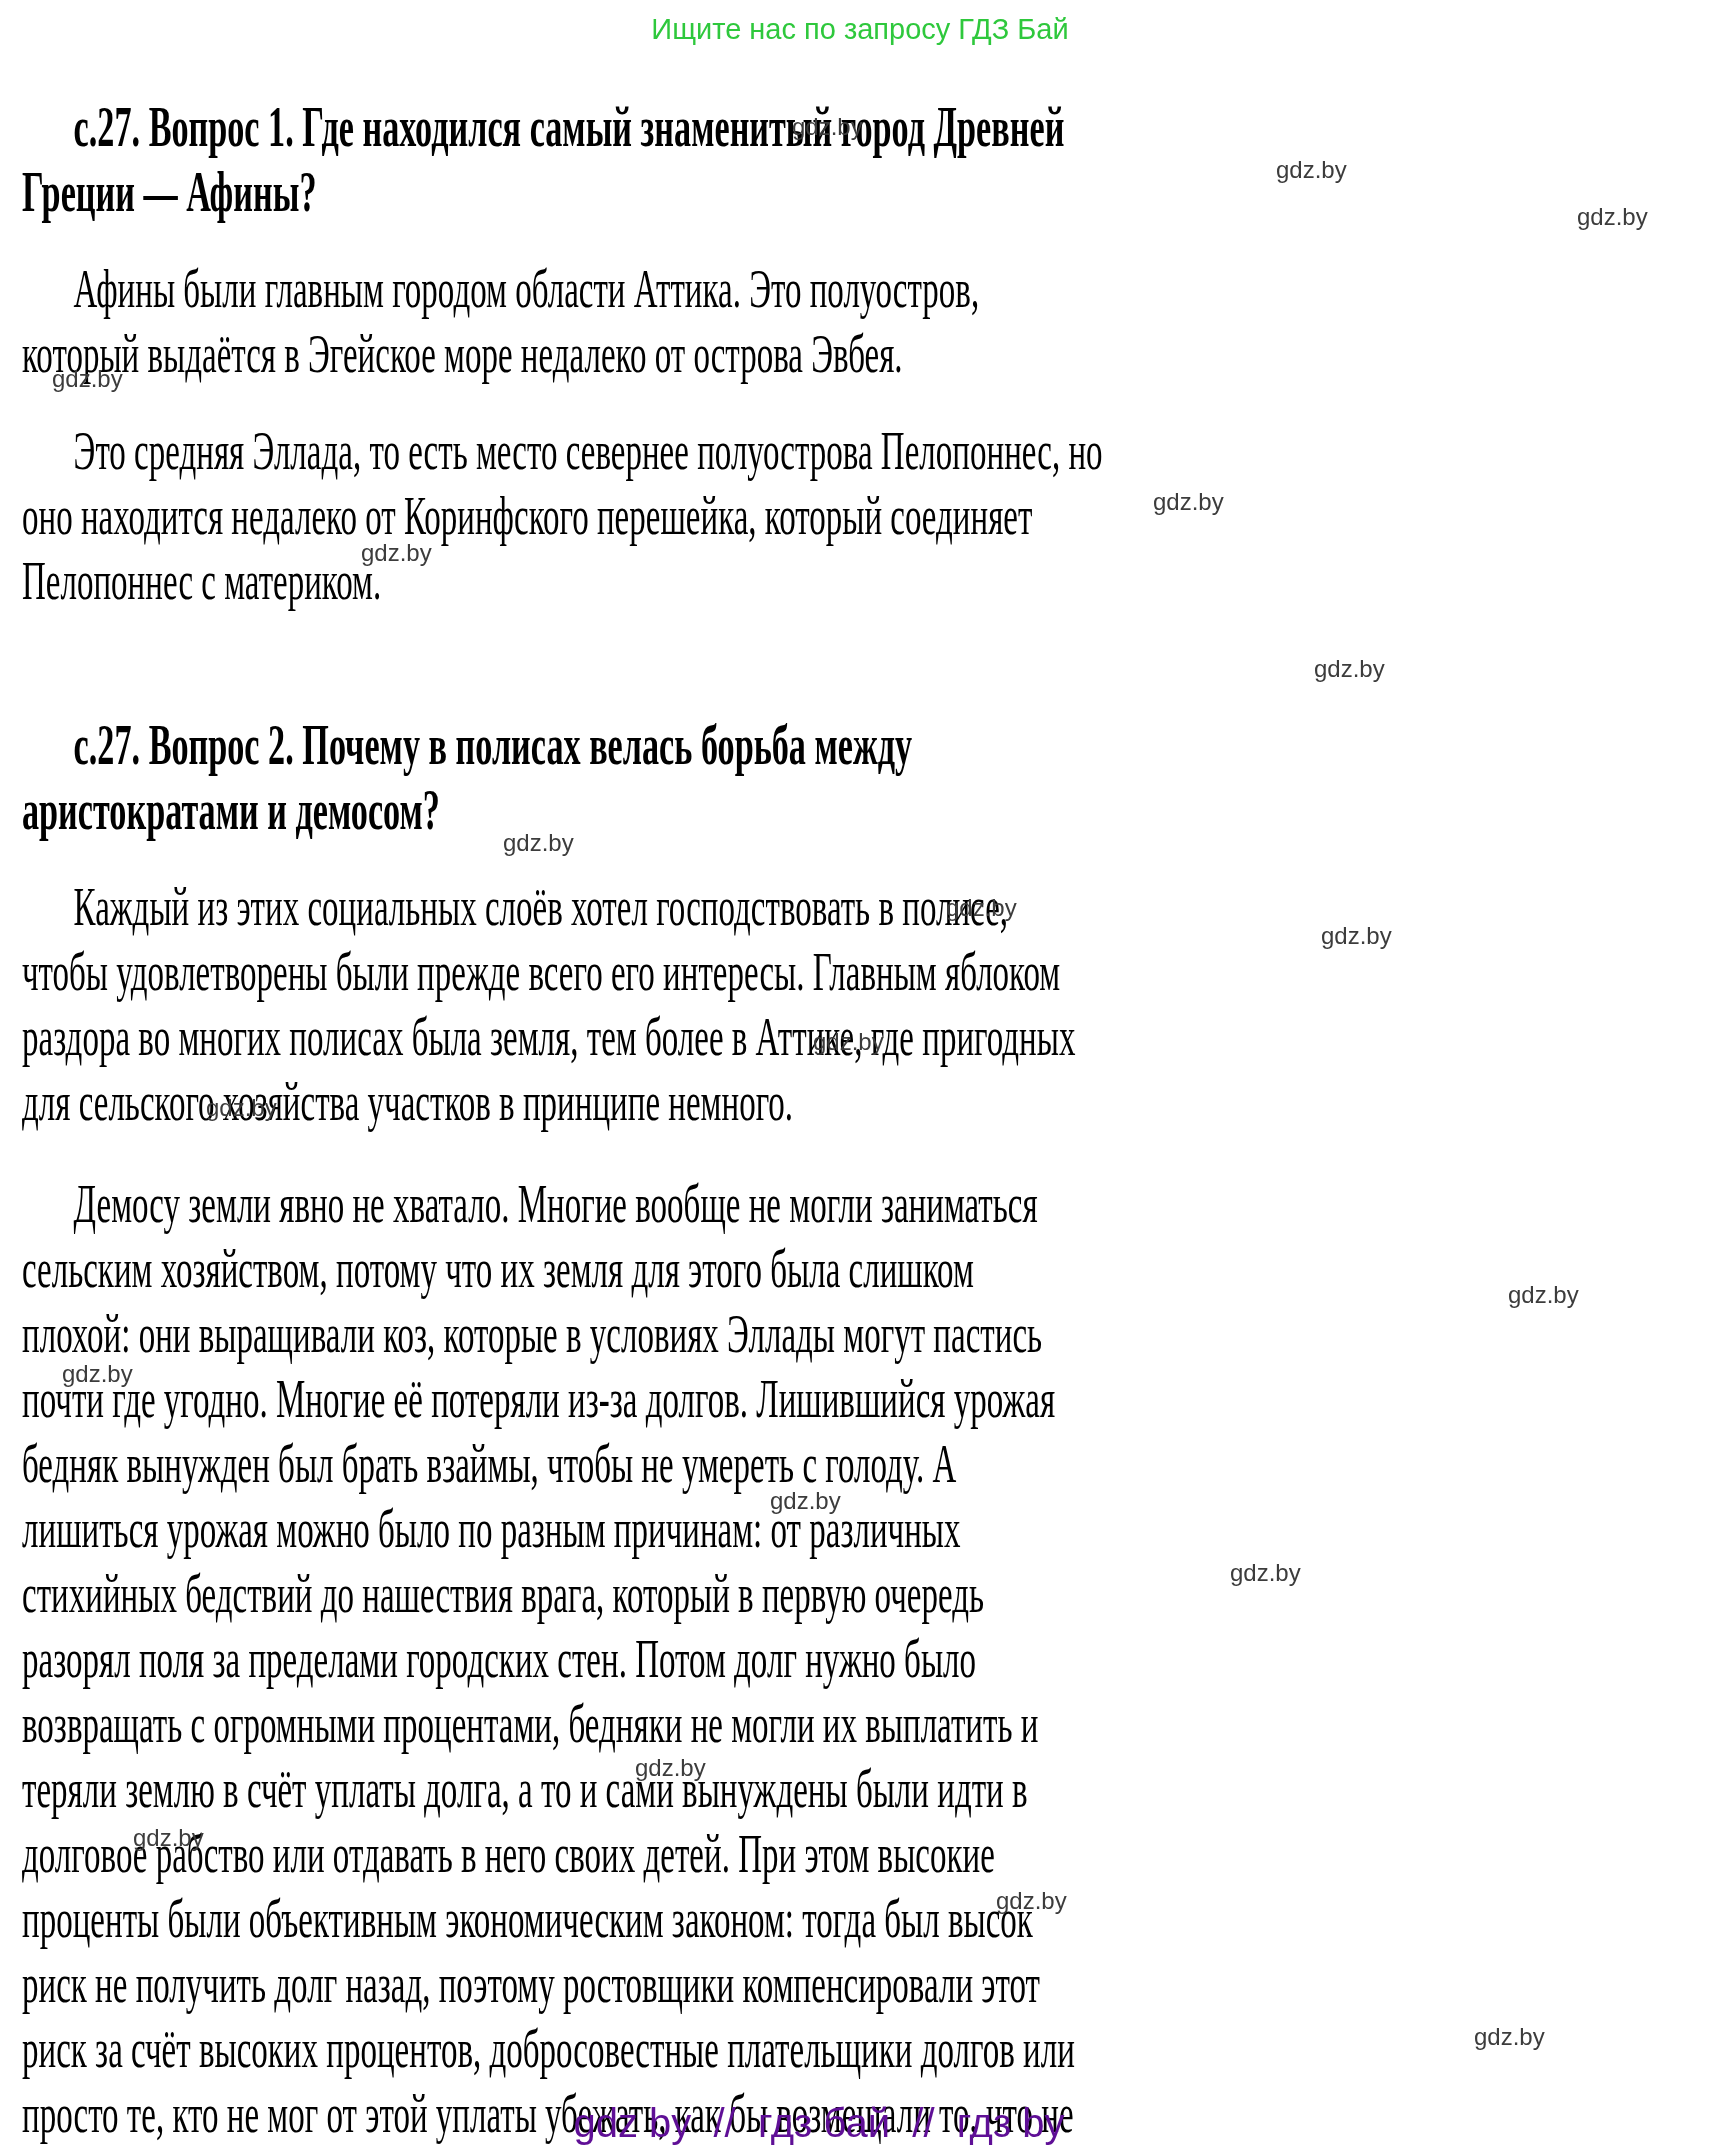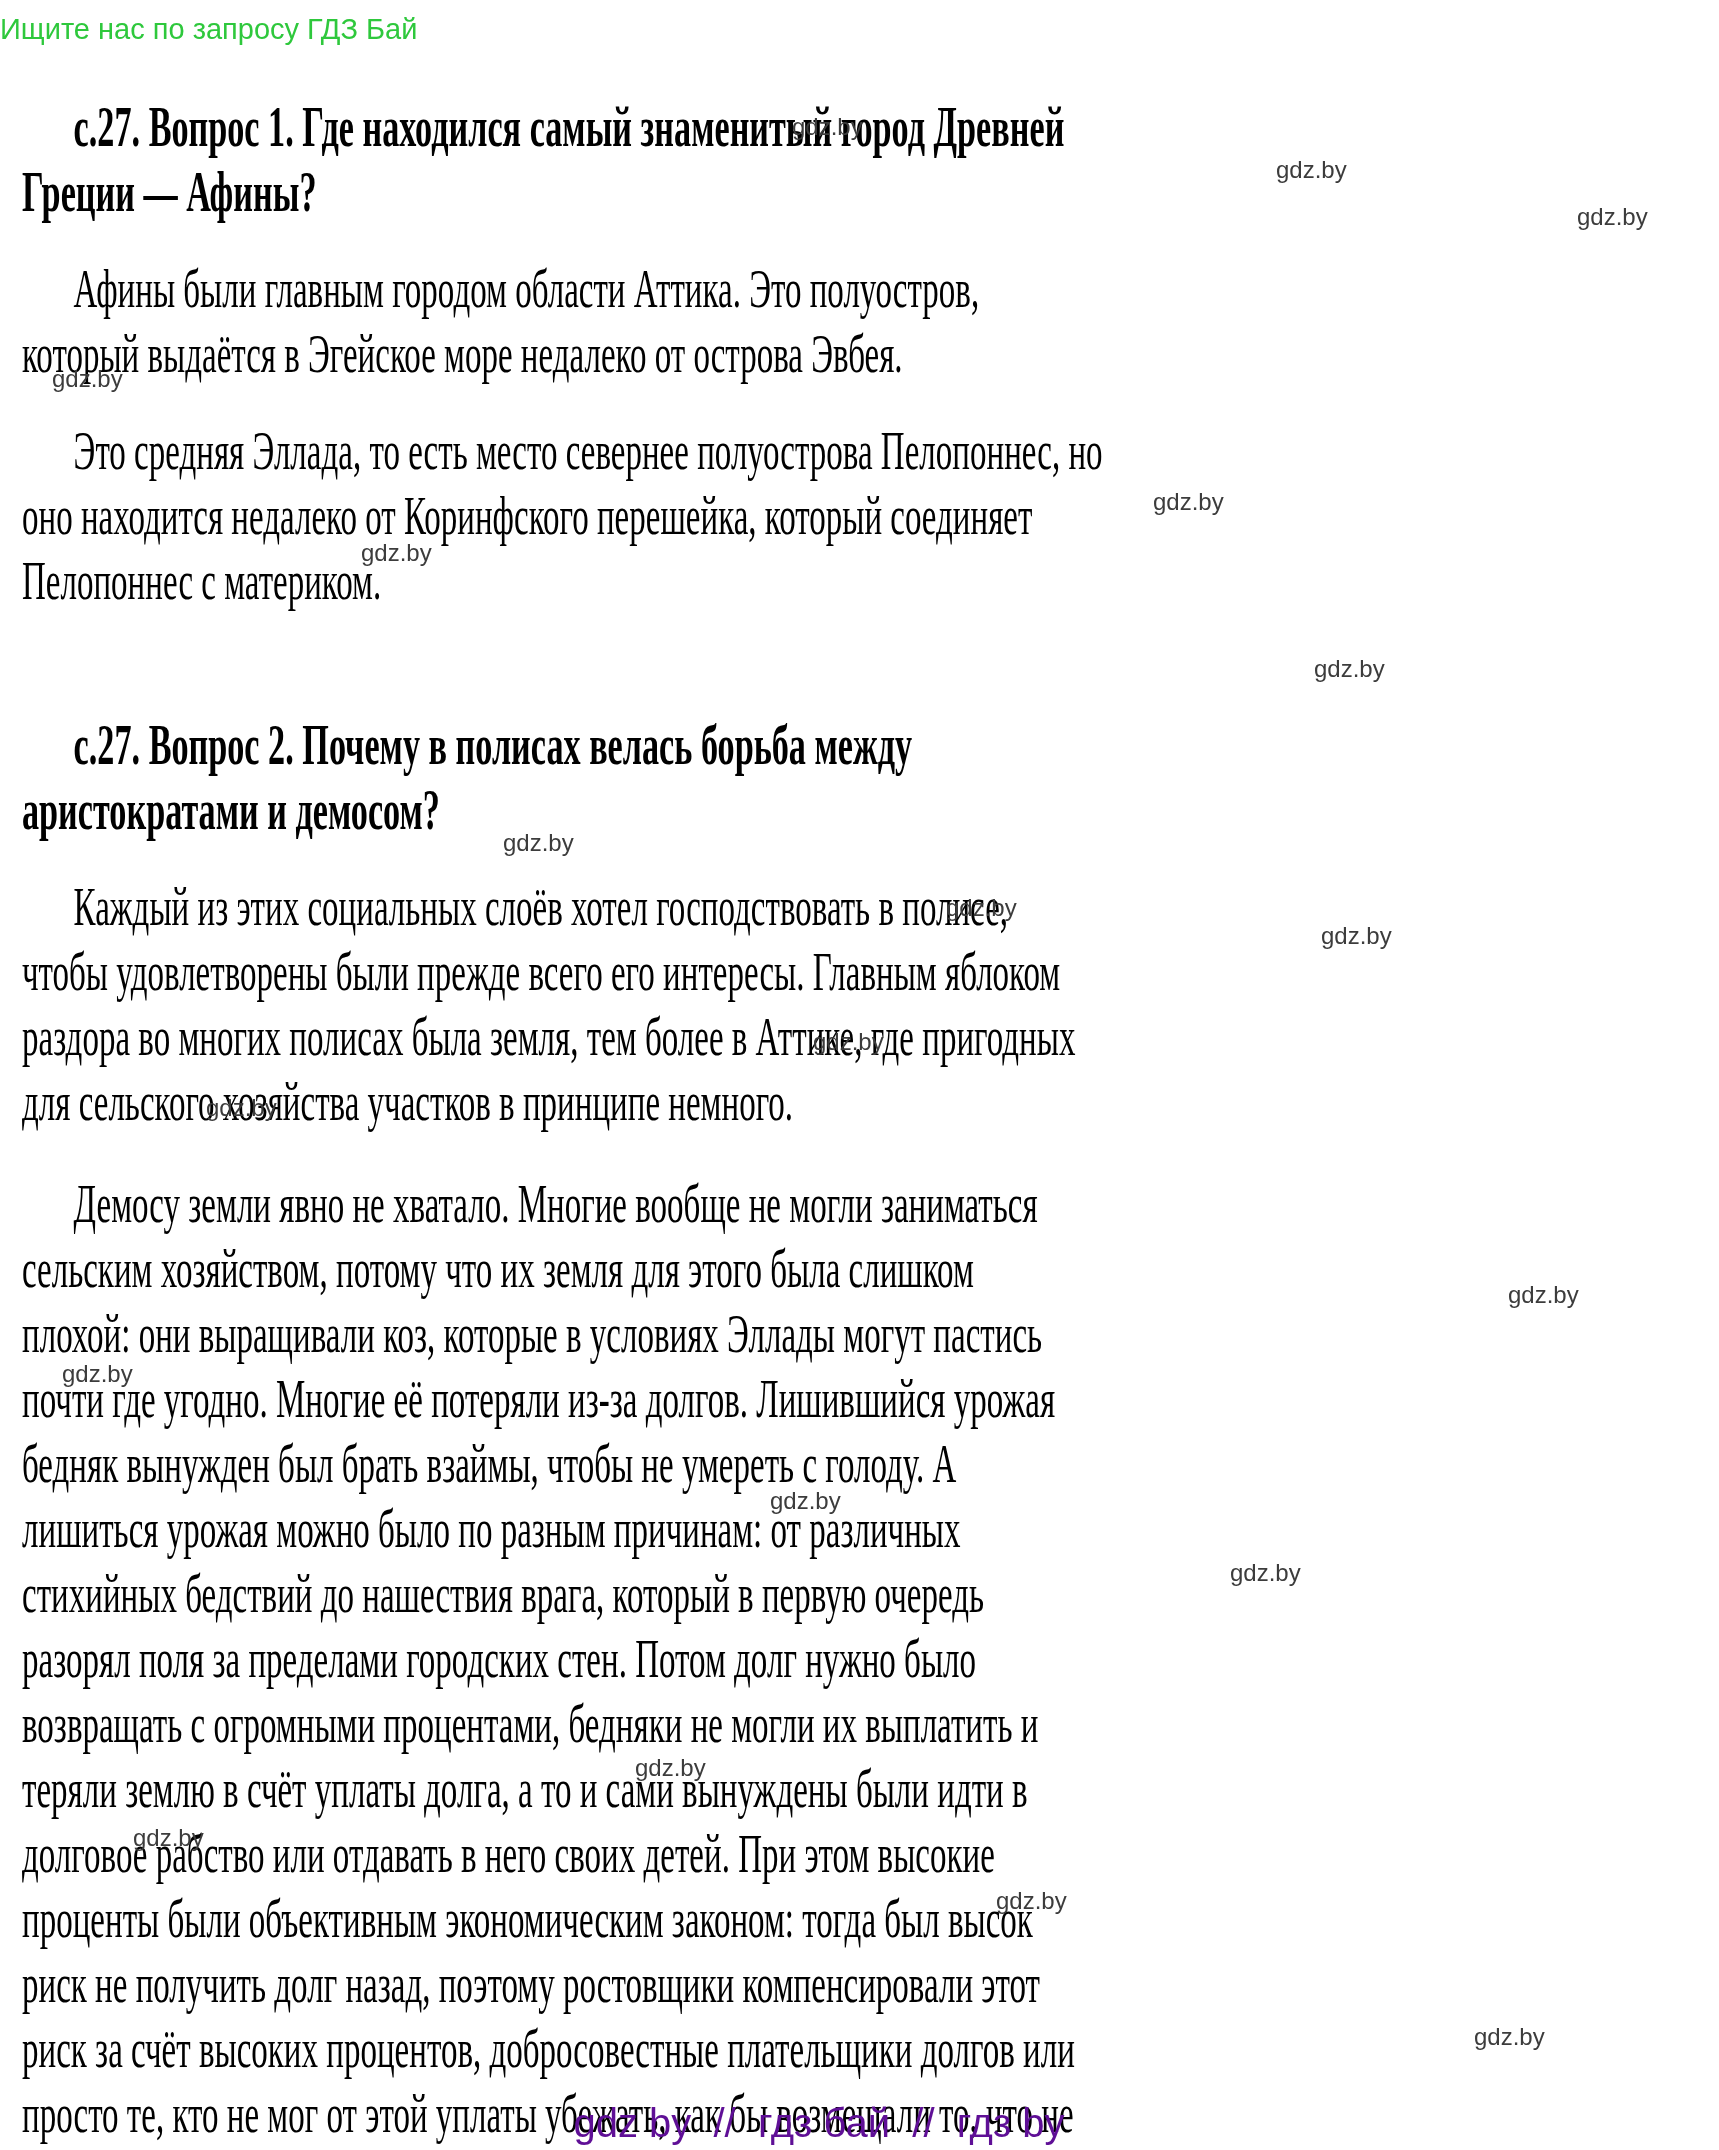--- a/index.html
+++ b/index.html
@@ -12,20 +12,21 @@
   body {
     width:1720px; height:2151px;
     background:#ffffff;
     position:relative;
     overflow:hidden;
     color:var(--ink);
     font-family:"Liberation Serif", serif;
   }
   .banner {
     margin:10.3px 0 13.8px;
+    text-align:center;
     font-family:"Liberation Sans", sans-serif;
     font-size:29px; line-height:38px;
     color:var(--green);
   }
   .doc { padding-left:21.5px; }
   
   .scalewrap {
     width:2874px;
     transform:scaleX(0.6);
     transform-origin:0 0;

